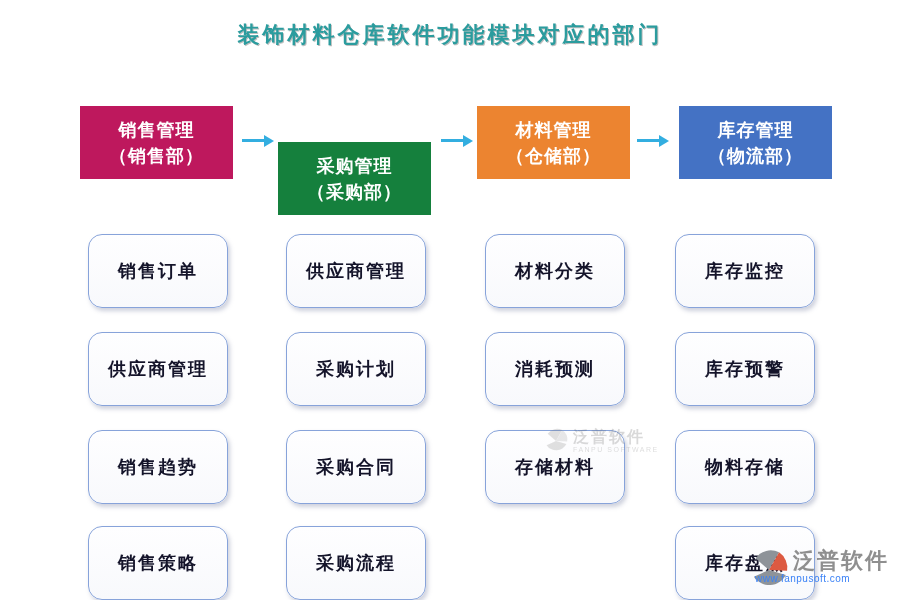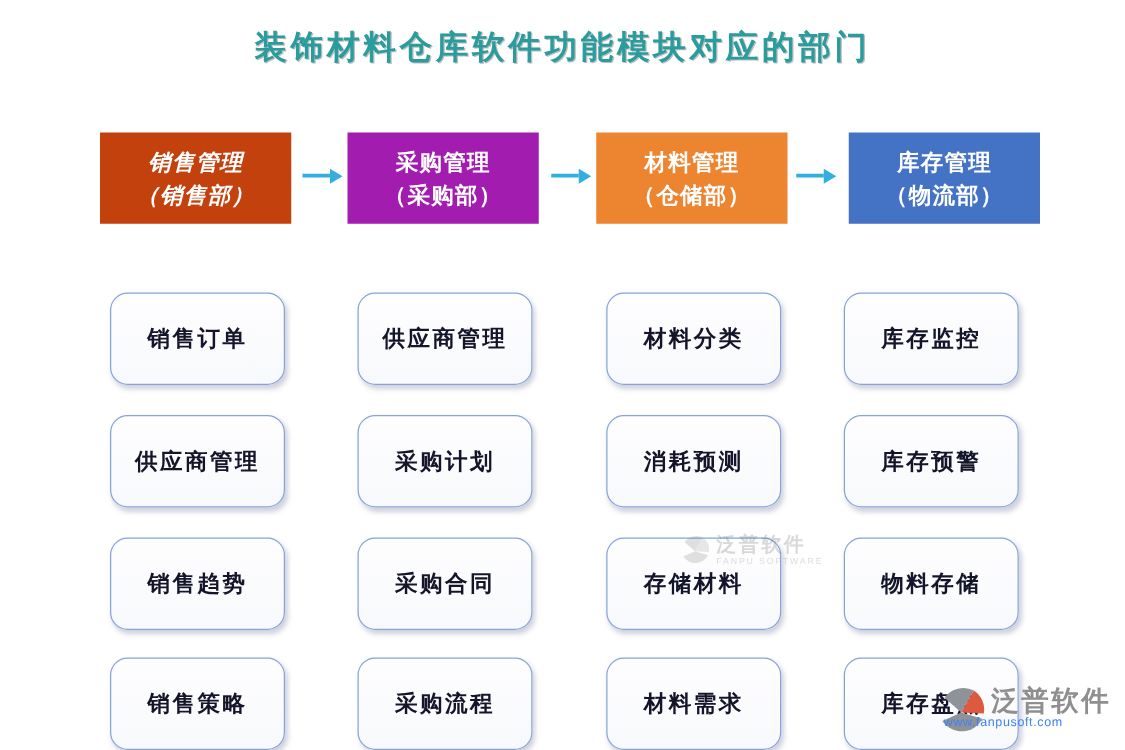--- a/index.html
+++ b/index.html
@@ -1,21 +1,21 @@
 <!DOCTYPE html>
 <html style="--title: #2B9C9E; --arrow: #33AEE0; --box-border: #87A3DA; --box-text: #14142A; --header-text: #FFFFFF;"><head>
 <meta charset="utf-8">
 <style>
   html,body{margin:0;padding:0;background:#ffffff;}
   body{width:900px;height:600px;overflow:hidden;
        font-family:"Liberation Serif","DejaVu Serif",serif;}
   .canvas{position:relative;width:900px;height:600px;background:#ffffff;}
 
   .title{position:absolute;left:0;right:0;top:20px;margin:0;text-align:center;
-         font-size:26px;font-weight:bold;letter-spacing:3px;
+         font-size:22px;font-weight:bold;letter-spacing:3px;
          color:var(--title,#2B9C9E);
          text-shadow:1px 1px 0 rgba(110,110,110,.45);}
 
   .hdr{position:absolute;top:106px;width:153px;height:73px;
        display:flex;flex-direction:column;align-items:center;justify-content:center;
        color:var(--header-text,#fff);font-weight:bold;font-size:18px;
        letter-spacing:1px;line-height:26px;text-align:center;}
   .hdr0{left:80px}.hdr1{left:278px}.hdr2{left:477px}.hdr3{left:667px}
 
   .arrow{position:absolute;top:139px;width:22px;height:3px;
@@ -49,25 +49,25 @@
   .f-url{font-size:10px;color:#3b82f6;letter-spacing:.5px;margin-left:-38px;
        font-family:"Liberation Sans",sans-serif;}
 </style>
 </head>
 <body>
 
 <div class="canvas">
 
   <h1 class="title">装饰材料仓库软件功能模块对应的部门</h1>
 
-  <div class="hdr hdr0" style="background: #c2410c; font-style: italic;">
+  <div class="hdr hdr0" style="background: #be185d;">
     <span>销售管理</span>
     <span>（销售部）</span>
   </div>
-  <div class="hdr hdr1" style="background: #a21caf;">
+  <div class="hdr hdr1" style="background: #15803d; margin-top: 36px;">
     <span>采购管理</span>
     <span>（采购部）</span>
   </div>
   <div class="hdr hdr2" style="background: rgb(236, 132, 48);">
     <span>材料管理</span>
     <span>（仓储部）</span>
   </div>
   <div class="hdr hdr3" style="background: rgb(68, 114, 196); margin-left: 12px;">
     <span>库存管理</span>
     <span>（物流部）</span>
@@ -83,21 +83,20 @@
   <div class="box c0 r3">销售策略</div>
 
   <div class="box c1 r0">供应商管理</div>
   <div class="box c1 r1">采购计划</div>
   <div class="box c1 r2">采购合同</div>
   <div class="box c1 r3">采购流程</div>
 
   <div class="box c2 r0">材料分类</div>
   <div class="box c2 r1">消耗预测</div>
   <div class="box c2 r2">存储材料</div>
-  <div class="box c2 r3">材料需求</div>
 
   <div class="box c3 r0">库存监控</div>
   <div class="box c3 r1">库存预警</div>
   <div class="box c3 r2">物料存储</div>
   <div class="box c3 r3">库存盘点</div>
 
   <div class="watermark">
     <span>
       <svg width="26" height="26" viewBox="0 0 100 100">
         <path d="M50 50 L18 22 A44 44 0 0 1 74 8 Z" fill="#777"></path>

